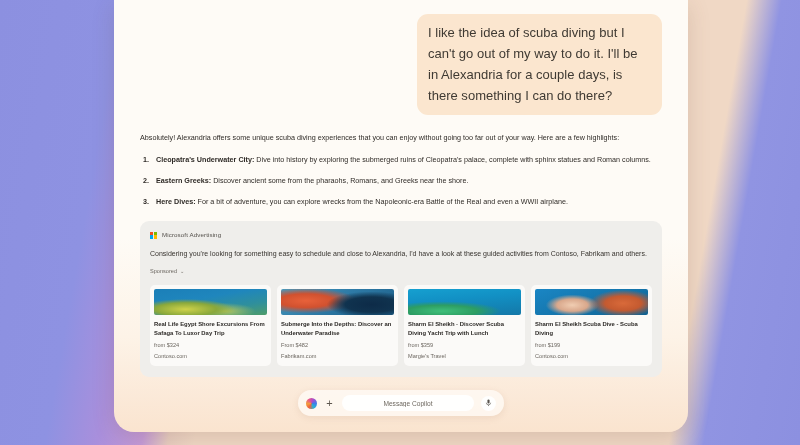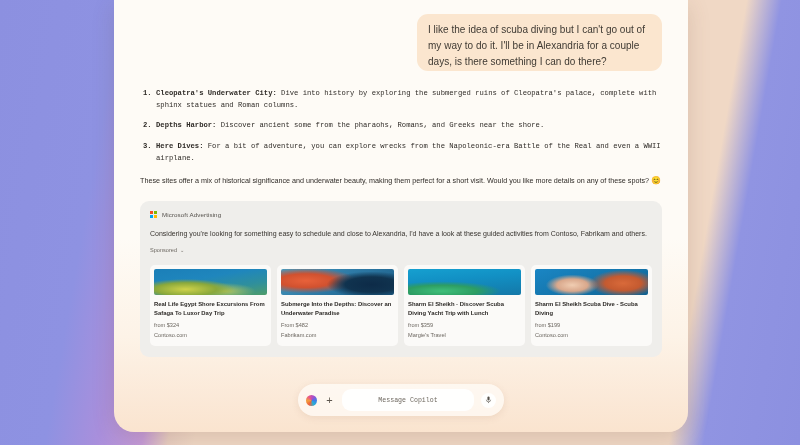--- a/index.html
+++ b/index.html
@@ -51,41 +51,40 @@
 
   
   .user-row {
     display: flex;
     justify-content: flex-end;
   }
   #user-bubble {
     background: #fbe6cf;
     color: #3f3a33;
     border-radius: 11px;
-    padding: 8px 11px 0 11px;
+    padding: 8px 11px 9px 11px;
     max-width: 245px;
-    font-size: 10px;
+    font-size: 13px;
     line-height: 1.62;
     letter-spacing: .02px;
   }
 
   
   #assistant {
     margin-top: 17px;
     color: #2f2b27;
     font-size: 7.2px;
     line-height: 1.66;
   }
   #assistant p { margin-bottom: 10px; }
   #assistant ol {
     margin: 0 0 7px 0;
     padding-left: 16px;
     list-style: none;
     counter-reset: hl;
-    font-family: Liberation Mono, monospace;
   }
   #assistant ol li {
     counter-increment: hl;
     position: relative;
     margin-bottom: 9px;
     line-height: 1.66;
   }
   #assistant ol li::before {
     content: counter(hl) ".";
     position: absolute;
@@ -244,26 +243,26 @@
     font-size: 11px;
     color: #5d574f;
     line-height: 1;
     width: 11px;
     text-align: center;
     flex: none;
     font-weight: 300;
   }
   #message-input {
     width: 132px;
-    height: 22px;
+    height: 16px;
     border: none;
     outline: none;
     background: rgba(255,255,255,0.92);
     border-radius: 9px;
-    font-family: Liberation Mono, monospace;
+    font-family: Liberation Sans, sans-serif;
     font-size: 6.6px;
     color: #4a4views;
     color: #4a443d;
     text-align: center;
     padding: 0 8px;
   }
   #message-input::placeholder { color: #6f6960; }
   #mic-button {
     width: 15px; height: 15px;
     border-radius: 50%;
@@ -283,34 +282,34 @@
 <div id="panel">
 
   <div id="conversation">
 
     <div class="user-row">
       <div id="user-bubble">I like the idea of scuba diving but I can't go out of my way to do it. I'll be in Alexandria for a couple days, is there something I can do there?</div>
     </div>
 
     <div id="assistant">
 
+      <p>Absolutely! Alexandria offers some unique scuba diving experiences that you can enjoy without going too far out of your way. Here are a few highlights:</p>
 
       <ol>
         <li>
           <span class="hl-title">Cleopatra's Underwater City:</span><span> Dive into history by exploring the submerged ruins of Cleopatra's palace, complete with sphinx statues and Roman columns.</span>
         </li>
         <li>
-          <span class="hl-title">Depths Harbor:</span><span> Discover ancient some from the pharaohs, Romans, and Greeks near the shore.</span>
+          <span class="hl-title">Eastern Greeks:</span><span> Discover ancient some from the pharaohs, Romans, and Greeks near the shore.</span>
         </li>
         <li>
           <span class="hl-title">Here Dives:</span><span> For a bit of adventure, you can explore wrecks from the Napoleonic-era Battle of the Real and even a WWII airplane.</span>
         </li>
       </ol>
 
-      <p><span>These sites offer a mix of historical significance and underwater beauty, making them perfect for a short visit. Would you like more details on any of these spots? </span><span class="emoji">😊</span></p>
 
       <div id="ad-card">
 
         <div id="ad-header">
           <span id="ms-logo">
             <i></i>
               <i></i>
               <i></i>
               <i></i>
           </span>

